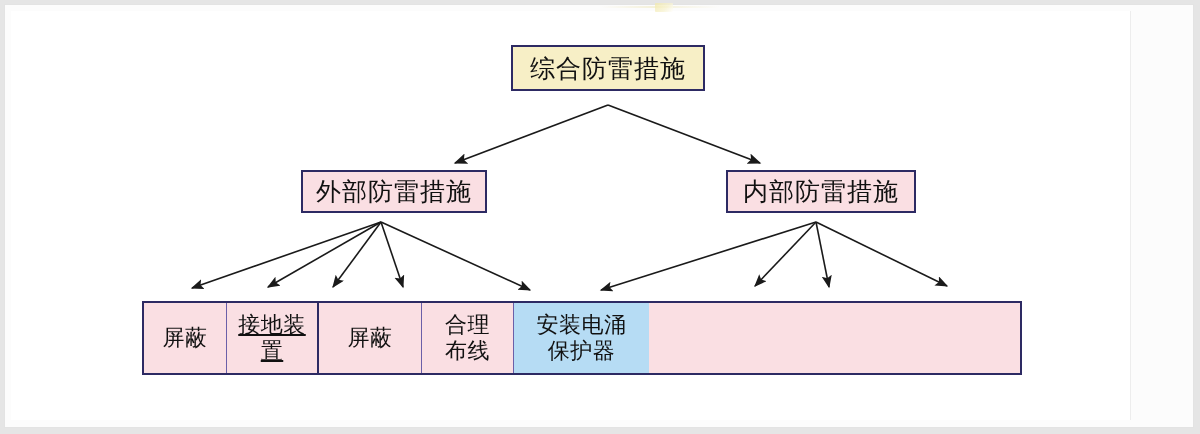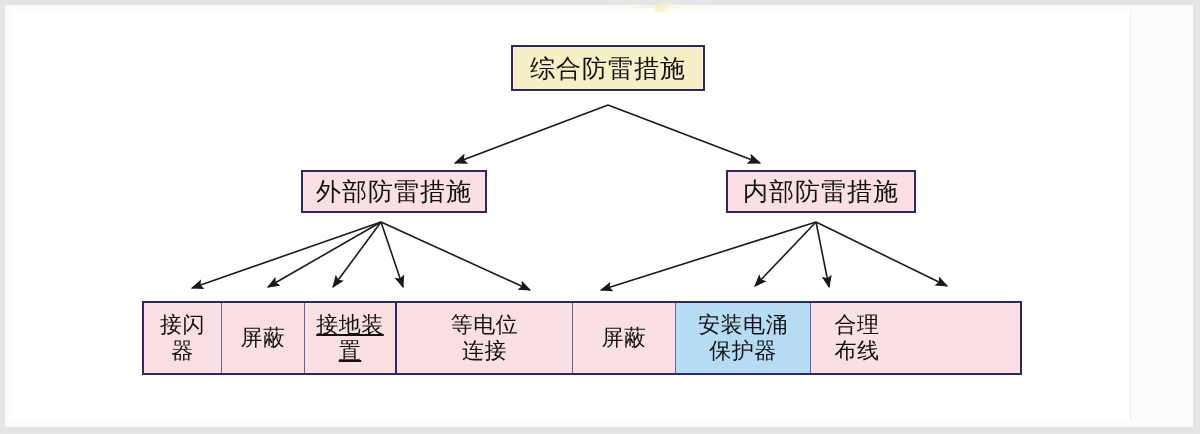--- a/index.html
+++ b/index.html
@@ -187,27 +187,23 @@
     </g>
   </svg>
 
   <div class="node" id="node-root">综合防雷措施</div>
 
   <div class="node" id="node-internal">内部防雷措施</div>
 
   <div class="node" id="node-external">外部防雷措施</div>
 
   <div id="leaf-strip">
-    <div class="leaf pink" style="width:78px">接闪
-器</div>
     <div class="leaf pink" style="width:83px">屏蔽</div>
     <div class="leaf pink group-end" style="width:92px">接地装
 置</div>
-    <div class="leaf pink" style="width:176px">等电位
-连接</div>
     <div class="leaf pink" style="width:103px">屏蔽</div>
+    <div class="leaf pink" style="width:92px">合理
+布线</div>
     <div class="leaf blue" style="width:135px">安装电涌
 保护器</div>
-    <div class="leaf pink" style="width:92px">合理
-布线</div>
   </div>
 
 </div>
 
 </body></html>

